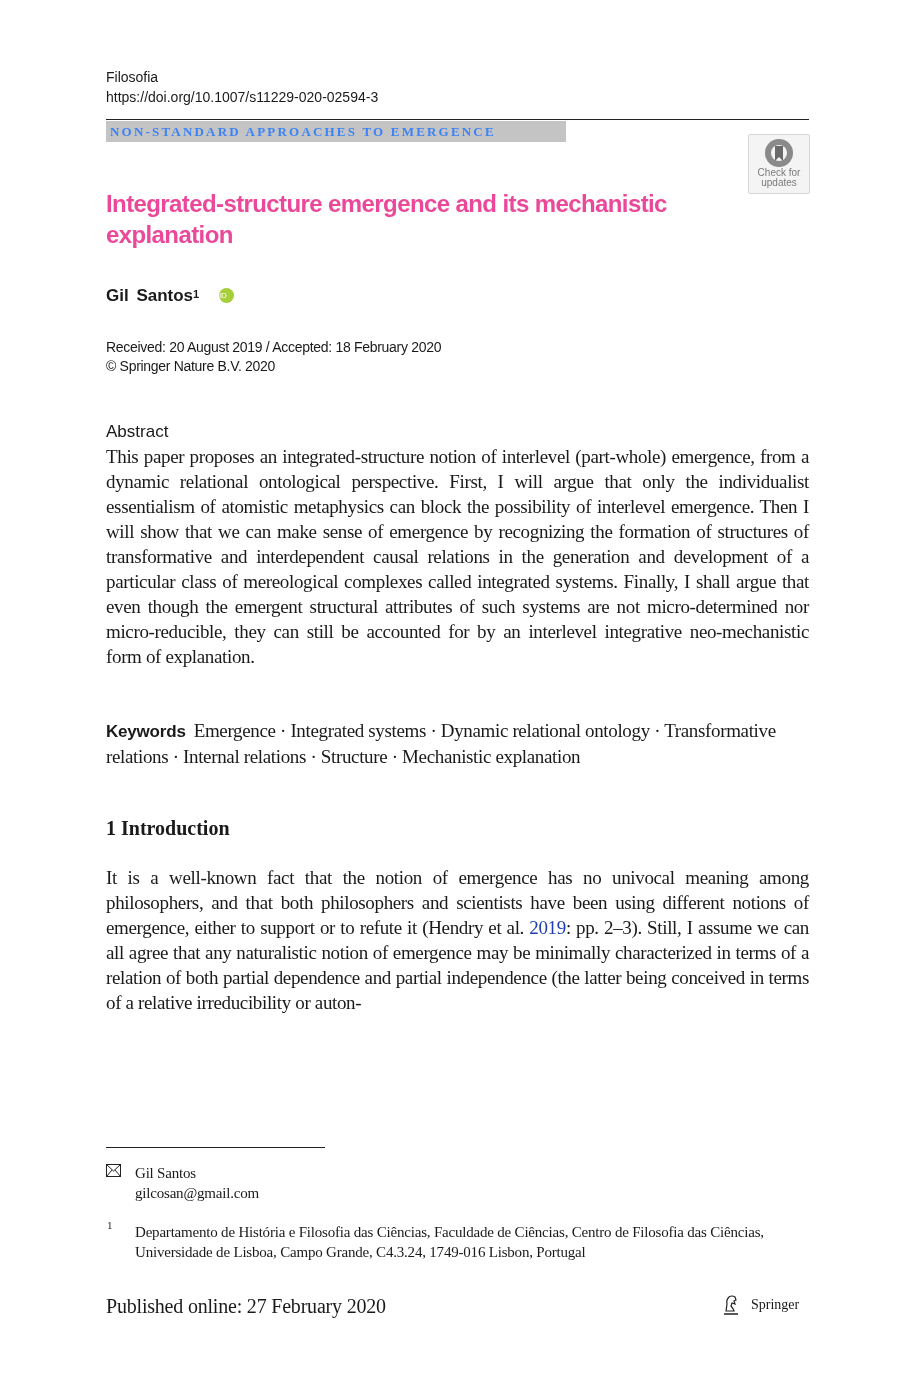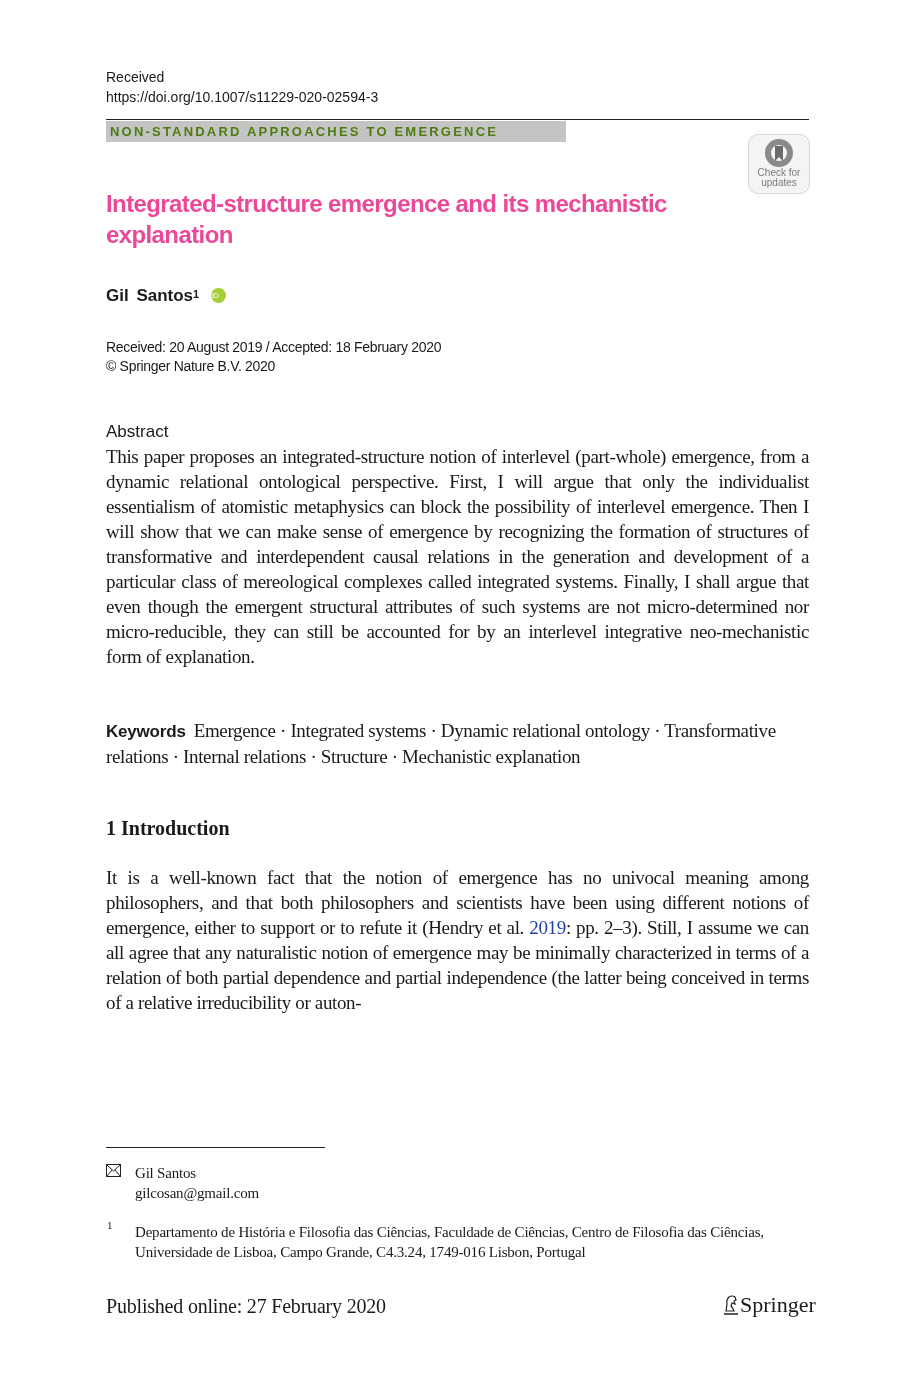--- a/index.html
+++ b/index.html
@@ -6,31 +6,31 @@
   body { width: 915px; height: 1387px; position: relative; overflow: hidden; color: #1a1a1a; }
   .sans { font-family: "Liberation Sans", "DejaVu Sans", sans-serif; }
   .serif { font-family: "Liberation Serif", "DejaVu Serif", serif; }
   .abs { position: absolute; }
 
   .journal { left: 106px; top: 67px; font-size: 14px; line-height: 20px; }
   .doi { left: 106px; top: 87px; font-size: 14px; line-height: 20px; }
 
   .topic-rule { left: 106px; top: 119px; width: 703px; height: 0; border-top: 1.5px solid #222; }
   .topic-band { left: 106px; top: 121px; width: 460px; height: 21px; background: #c4c4c4; }
-  .topic-label { left: 110px; top: 122px; font-size: 13px; font-weight: bold; letter-spacing: 2.2px; line-height: 19px; color: #4d7c0f; }
+  .topic-label { left: 110px; top: 122px; font-size: 13px; font-weight: bold; letter-spacing: 2.2px; line-height: 19px; color: #3b82f6; font-family: Liberation Serif, serif; }
 
-  .crossmark { left: 748px; top: 134px; width: 60px; height: 58px; border: 1px solid #d6d6d6; border-radius: 10px; background: #f4f4f4; display: flex; flex-direction: column; align-items: center; }
+  .crossmark { left: 748px; top: 134px; width: 60px; height: 58px; border: 1px solid #d6d6d6; border-radius: 2px; background: #f4f4f4; display: flex; flex-direction: column; align-items: center; }
   .crossmark svg { margin-top: 3px; }
   .crossmark-text { font-size: 10px; line-height: 10px; color: #7a7a7a; text-align: center; }
 
   .title { left: 106px; top: 188px; width: 600px; font-size: 24px; line-height: 31px; font-weight: bold; letter-spacing: -0.6px; color: #ec4899; }
 
   .author { left: 106px; top: 285px; font-size: 17px; font-weight: bold; line-height: 22px; word-spacing: 3px; }
   .author sup { font-size: 11px; vertical-align: top; position: relative; top: -2px; }
-  .orcid { display: inline-block; width: 15px; height: 15px; border-radius: 50%; background: #a6ce39; color: #fff; font-size: 8px; font-weight: normal; line-height: 15px; text-align: left; vertical-align: middle; margin-left: 12px; position: relative; top: -1px; }
+  .orcid { display: inline-block; width: 15px; height: 15px; border-radius: 50%; background: #a6ce39; color: #fff; font-size: 8px; font-weight: normal; line-height: 15px; text-align: left; vertical-align: middle; margin-left: 20px; position: relative; top: -1px; }
 
   .dates { left: 106px; top: 337px; font-size: 14px; line-height: 20px; letter-spacing: -0.3px; text-align: right; }
   .copyright { left: 106px; top: 356px; font-size: 14px; line-height: 20px; letter-spacing: -0.3px; }
 
   .abstract-head { left: 106px; top: 421px; font-size: 17px; font-weight: normal; line-height: 22px; }
   .body-text { left: 106px; width: 703px; font-size: 19px; line-height: 25px; text-align: justify; letter-spacing: -0.35px; }
   .abstract-text { top: 444px; }
 
   .keywords { left: 106px; top: 718px; width: 703px; font-size: 19px; line-height: 25px; letter-spacing: -0.35px; }
   .kw-label { font-weight: bold; font-size: 17px; margin-right: 8px; letter-spacing: -0.2px; }
@@ -42,26 +42,26 @@
   .fn-rule { left: 106px; top: 1147px; width: 219px; height: 0; border-top: 1px solid #222; }
   .fn-text { font-size: 15px; line-height: 20px; letter-spacing: -0.2px; }
   .env-icon { left: 106px; top: 1164px; width: 15px; height: 13px; }
   .fn-name { left: 135px; top: 1163px; }
   .fn-email { left: 135px; top: 1183px; }
   .fn-num { left: 107px; top: 1219px; font-size: 11px; }
   .fn-affil { left: 135px; top: 1222px; width: 680px; font-family: Liberation Serif, serif; }
 
   .published { left: 106px; top: 1295px; font-size: 20px; line-height: 22px; letter-spacing: -0.2px; }
   .springer { left: 722px; top: 1294px; display: flex; align-items: center; }
-  .springer-label { font-size: 22px; line-height: 22px; margin-left: 0; }
+  .springer-label { font-size: 14px; line-height: 22px; margin-left: 11px; }
 </style>
 </head>
 <body>
 
-<div class="abs sans journal">Received</div>
+<div class="abs sans journal">Filosofia</div>
 <div class="abs sans doi">https://doi.org/10.1007/s11229-020-02594-3</div>
 
 <div class="abs topic-rule"></div>
 <div class="abs topic-band"></div>
 <div class="abs sans topic-label">NON-STANDARD APPROACHES TO EMERGENCE</div>
 
 <div class="abs crossmark sans">
   <svg width="30" height="30" viewBox="0 0 30 30">
     <circle cx="15" cy="15" r="14" fill="#8a8a8a"></circle>
     <circle cx="15" cy="15" r="8" fill="#f4f4f4"></circle>

